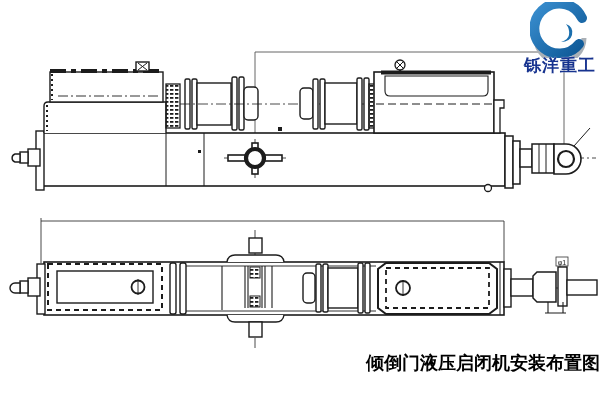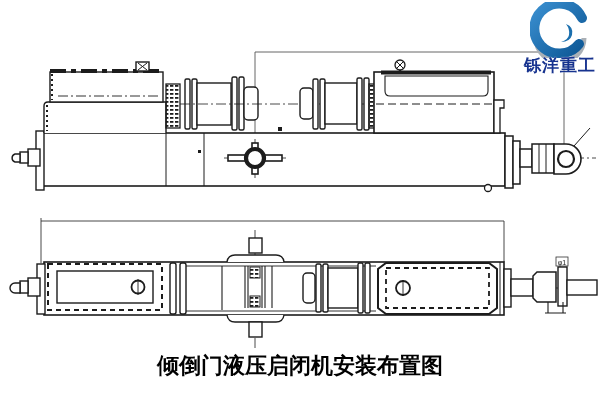--- a/index.html
+++ b/index.html
@@ -1,22 +1,22 @@
 <!DOCTYPE html>
 <html><head>
 <meta charset="utf-8">
 <style>
   html,body{margin:0;padding:0;background:#e8e8e8;}
   .page{
     position:relative;width:600px;height:400px;background:#ffffff;
     overflow:hidden;font-family:"Liberation Sans", sans-serif;
   }
   .caption{
-    position:absolute;left:0;top:351px;width:600px;text-align:center;
-    font-size:22px;font-weight:600;color:#000;letter-spacing:0px;
+    position:absolute;left:0;top:351px;width:600px;text-align:right;
+    font-size:18px;font-weight:600;color:#000;letter-spacing:0px;
     font-family:"Liberation Sans", sans-serif;
   }
   .logo{
     position:absolute;left:518px;top:2px;width:84px;height:76px;text-align:center;
   }
   .logo-mark{position:absolute;left:12px;top:0px;}
   .logo-text{
     position:absolute;left:0;top:52px;width:84px;text-align:center;
     font-size:17px;font-weight:bold;color:#17338f;letter-spacing:1px;
     text-shadow:0 0 1px #ffffff;

